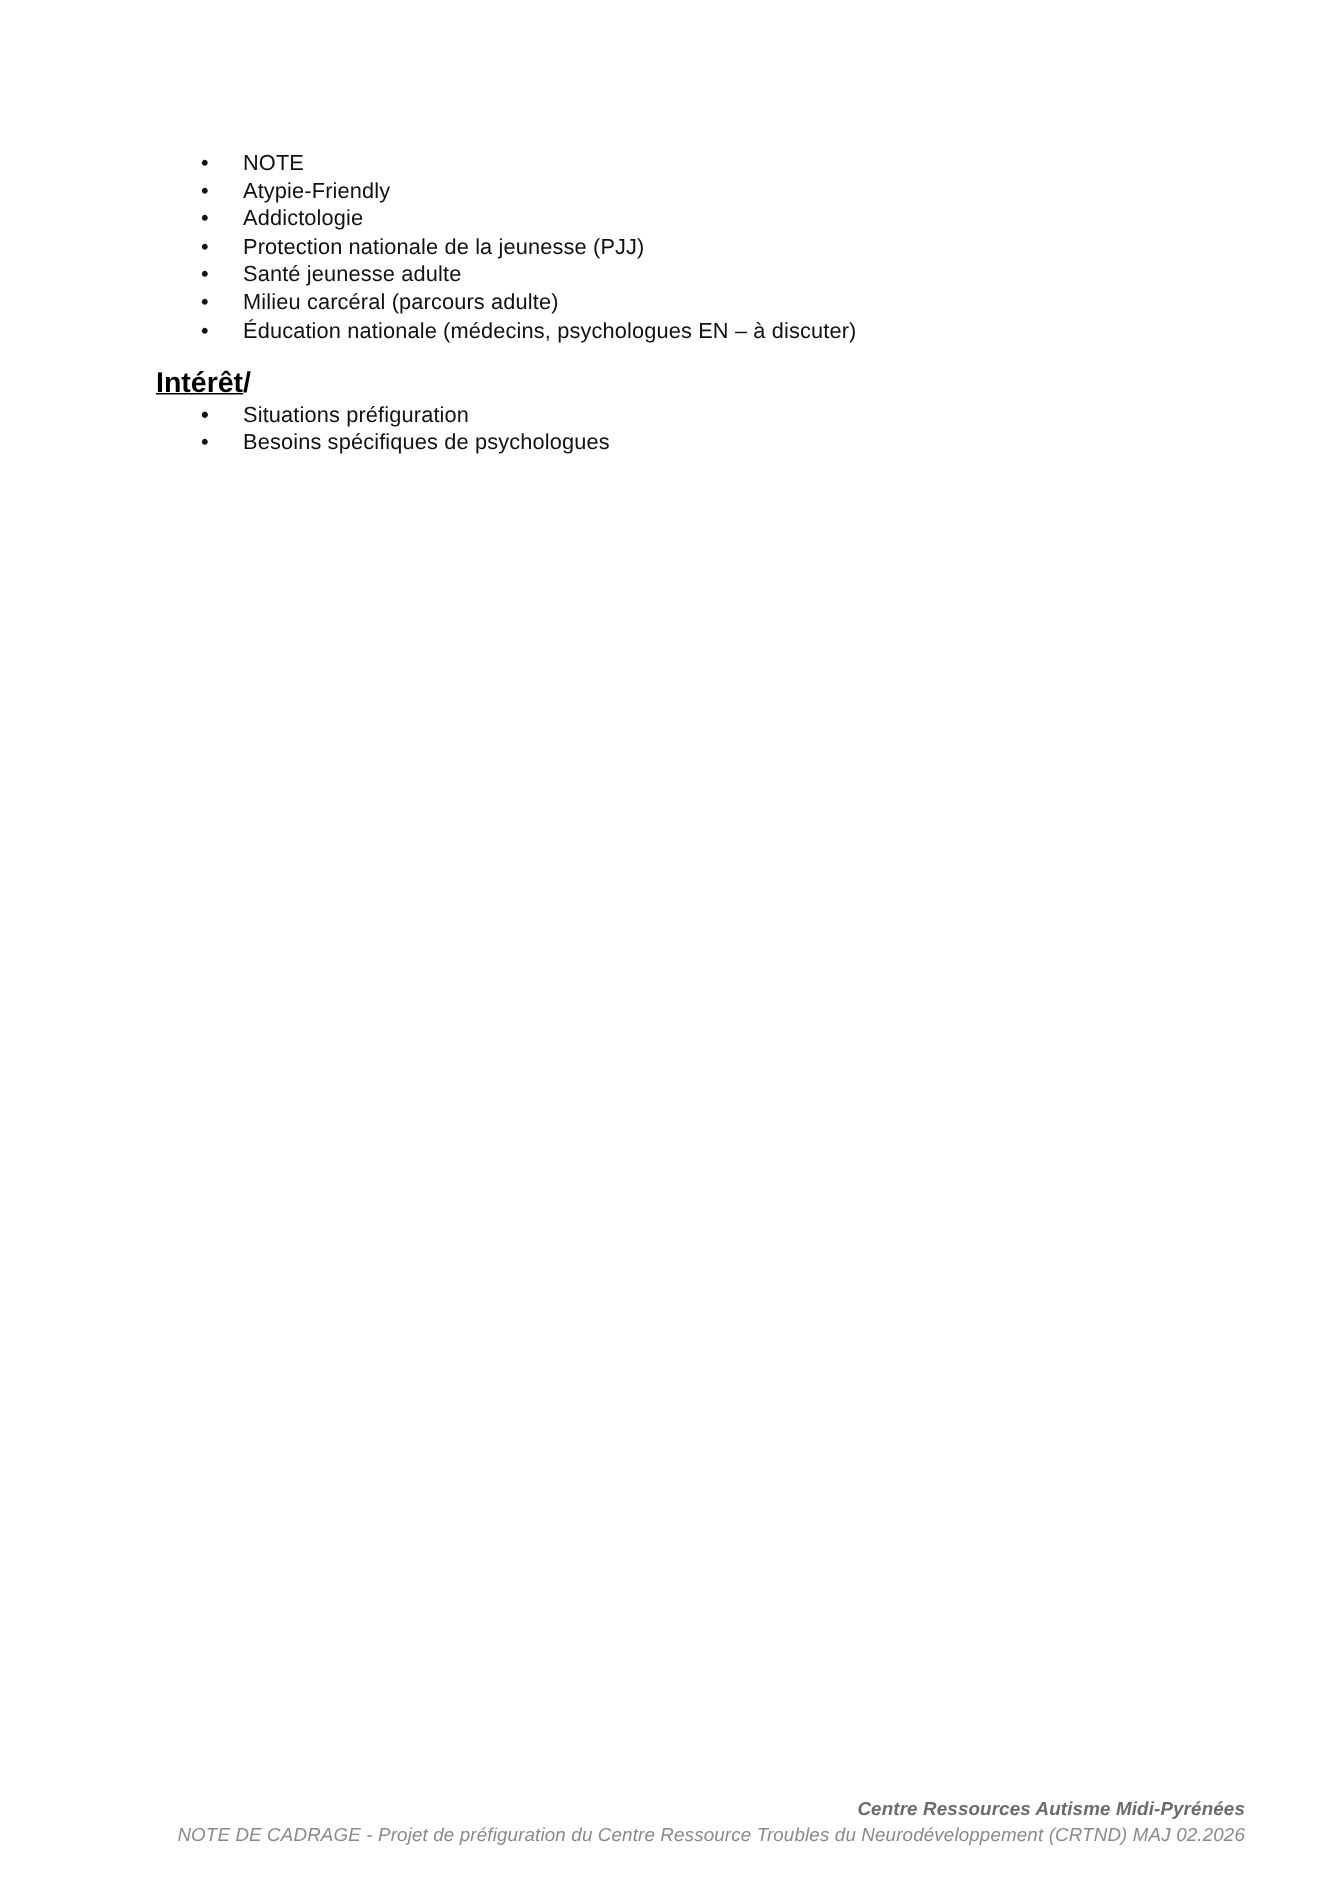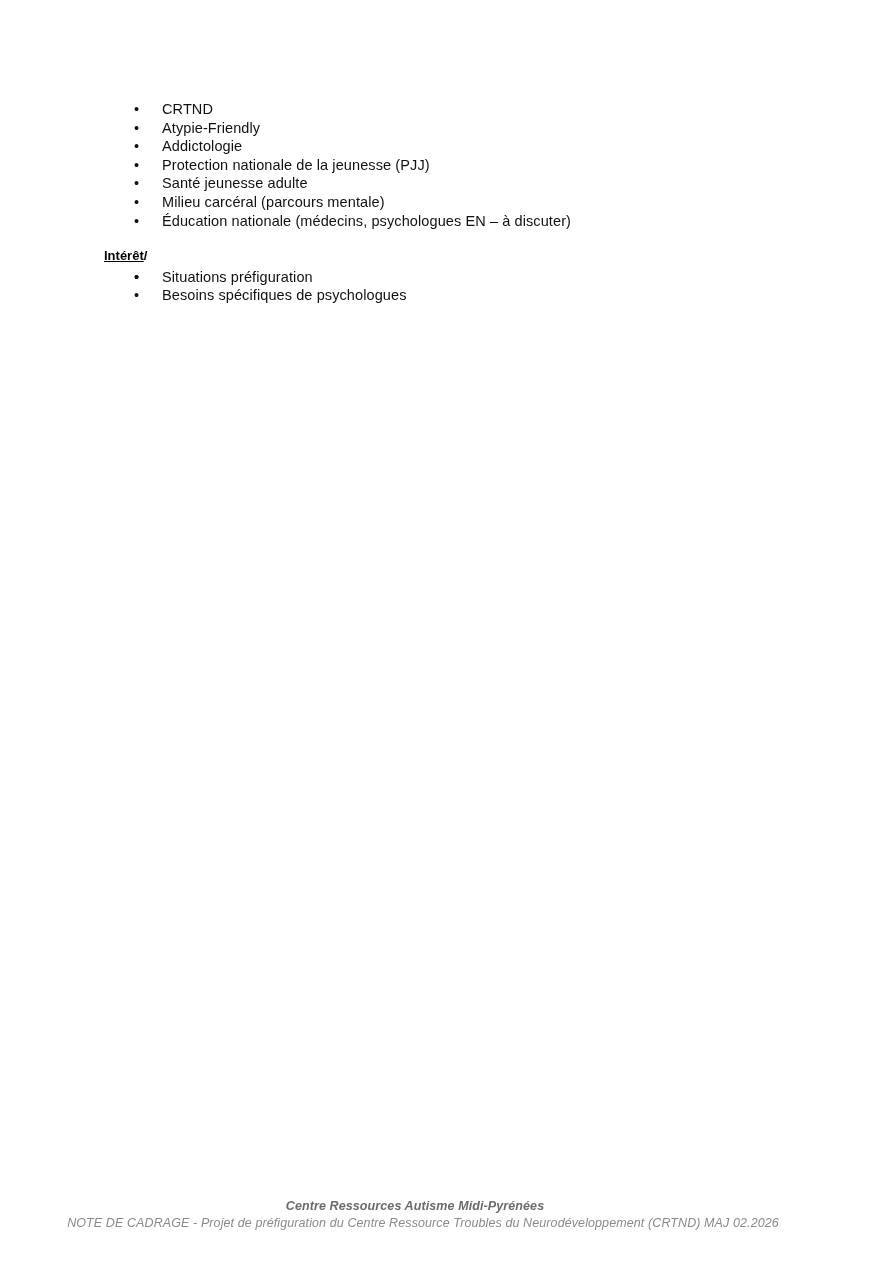--- a/index.html
+++ b/index.html
@@ -53,36 +53,36 @@
     left: 30px;
     top: 0;
     font-size: 14.5px;
     line-height: 18.6px;
     color: #111111;
   }
 
   .section-heading {
     margin-top: 17px;
     margin-bottom: 2px;
-    font-size: 13px;
+    font-size: 19px;
     line-height: 18.6px;
     font-weight: bold;
     color: #000000;
   }
   .section-heading .underlined {
     text-decoration: underline;
   }
 
   .footer {
     position: absolute;
     left: 0;
     right: 0;
     bottom: 30px;
     width: 892px;
-    text-align: center;
+    text-align: right;
     padding-right: 62px;
     box-sizing: border-box;
   }
   .footer .line1 {
     font-size: 12.5px;
     font-weight: bold;
     font-style: italic;
     color: #6b6b6b;
     line-height: 17px;
     letter-spacing: 0.1px;
@@ -99,41 +99,41 @@
 </head>
 <body>
 
 <div class="page">
 
   <div class="content">
 
     <ul class="bullets">
       <li>
         <span class="bullet-dot">•</span>
-        <span>CRTND</span>
+        <span>NOTE</span>
       </li>
       <li>
         <span class="bullet-dot">•</span>
         <span>Atypie-Friendly</span>
       </li>
       <li>
         <span class="bullet-dot">•</span>
         <span>Addictologie</span>
       </li>
       <li>
         <span class="bullet-dot">•</span>
         <span>Protection nationale de la jeunesse (PJJ)</span>
       </li>
       <li>
         <span class="bullet-dot">•</span>
         <span>Santé jeunesse adulte</span>
       </li>
       <li>
         <span class="bullet-dot">•</span>
-        <span>Milieu carcéral (parcours mentale)</span>
+        <span>Milieu carcéral (parcours adulte)</span>
       </li>
       <li>
         <span class="bullet-dot">•</span>
         <span>Éducation nationale (médecins, psychologues EN – à discuter)</span>
       </li>
     </ul>
 
     <div class="section-heading">
       <span class="underlined">Intérêt</span><span>/</span>
     </div>

